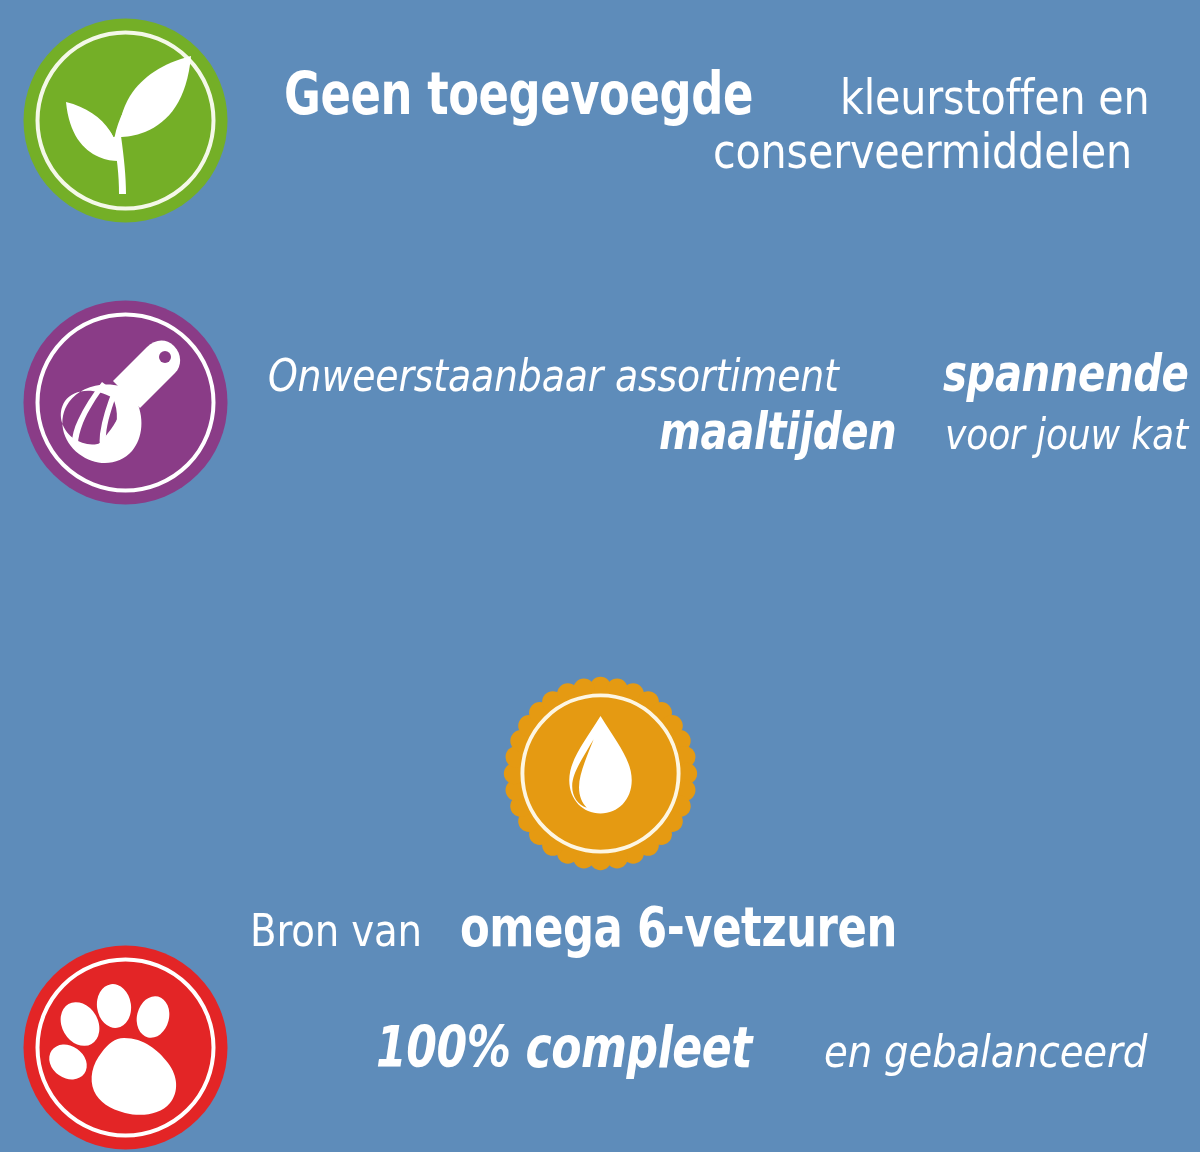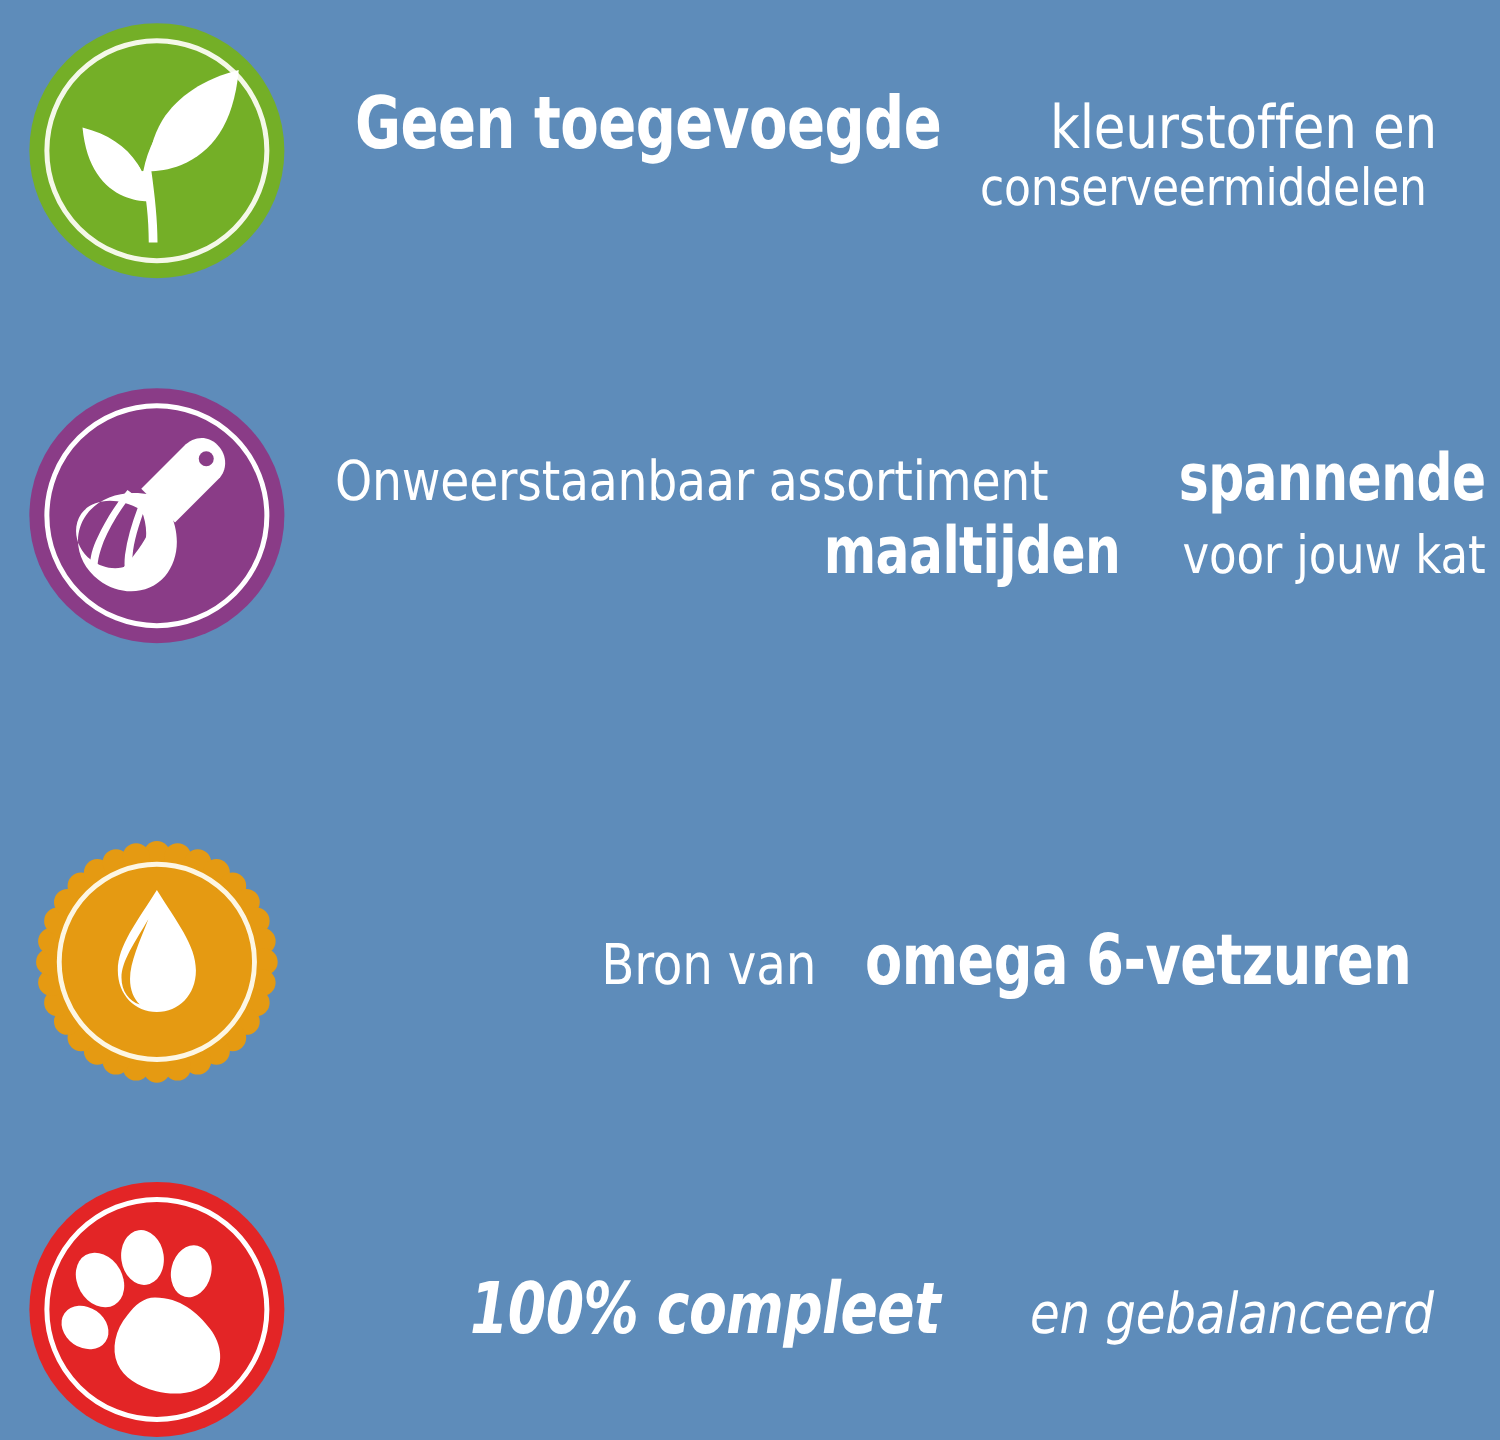--- a/index.html
+++ b/index.html
@@ -69,35 +69,35 @@
     font-weight: 400;
     letter-spacing: -0.2px;
     transform: scaleX(0.86);
     transform-origin: left center;
     display: inline-block;
   }
 
   
   #row-leaves { top: 18px; height: 205px; }
   #row-leaves .line-a { font-size: 58px; }
-  #row-leaves .line-b { font-size: 41px; margin-top: 2px; }
+  #row-leaves .line-b { font-size: 48px; margin-top: 2px; }
   #row-leaves .txt-strong { font-size: 58px; }
   #row-leaves .line-a .txt-light { font-size: 48px; }
 
   
-  #row-whisk { top: 310px; height: 205px; }
+  #row-whisk { top: 300px; height: 205px; font-style: italic; }
   #row-whisk .line-a { font-size: 44px; }
   #row-whisk .line-b { font-size: 52px; margin-top: 4px; }
   #row-whisk .line-a .txt-light { font-size: 44px; }
   #row-whisk .line-a .txt-strong { font-size: 52px; }
   #row-whisk .line-b .txt-strong { font-size: 52px; }
   #row-whisk .line-b .txt-light { font-size: 42px; }
 
   
-  #row-drop { top: 664px; height: 210px; }
+  #row-drop { top: 648px; height: 210px; flex-direction: column; }
   #row-drop .line-a .txt-light { font-size: 45px; }
   #row-drop .line-a .txt-strong { font-size: 56px; }
 
   
   #row-paw { top: 942px; height: 210px; font-style: italic; }
   #row-paw .line-a .txt-strong { font-size: 57px; }
   #row-paw .line-a .txt-light { font-size: 45px; }
 
   .sp { display: inline-block; width: 11px; }
 </style>

